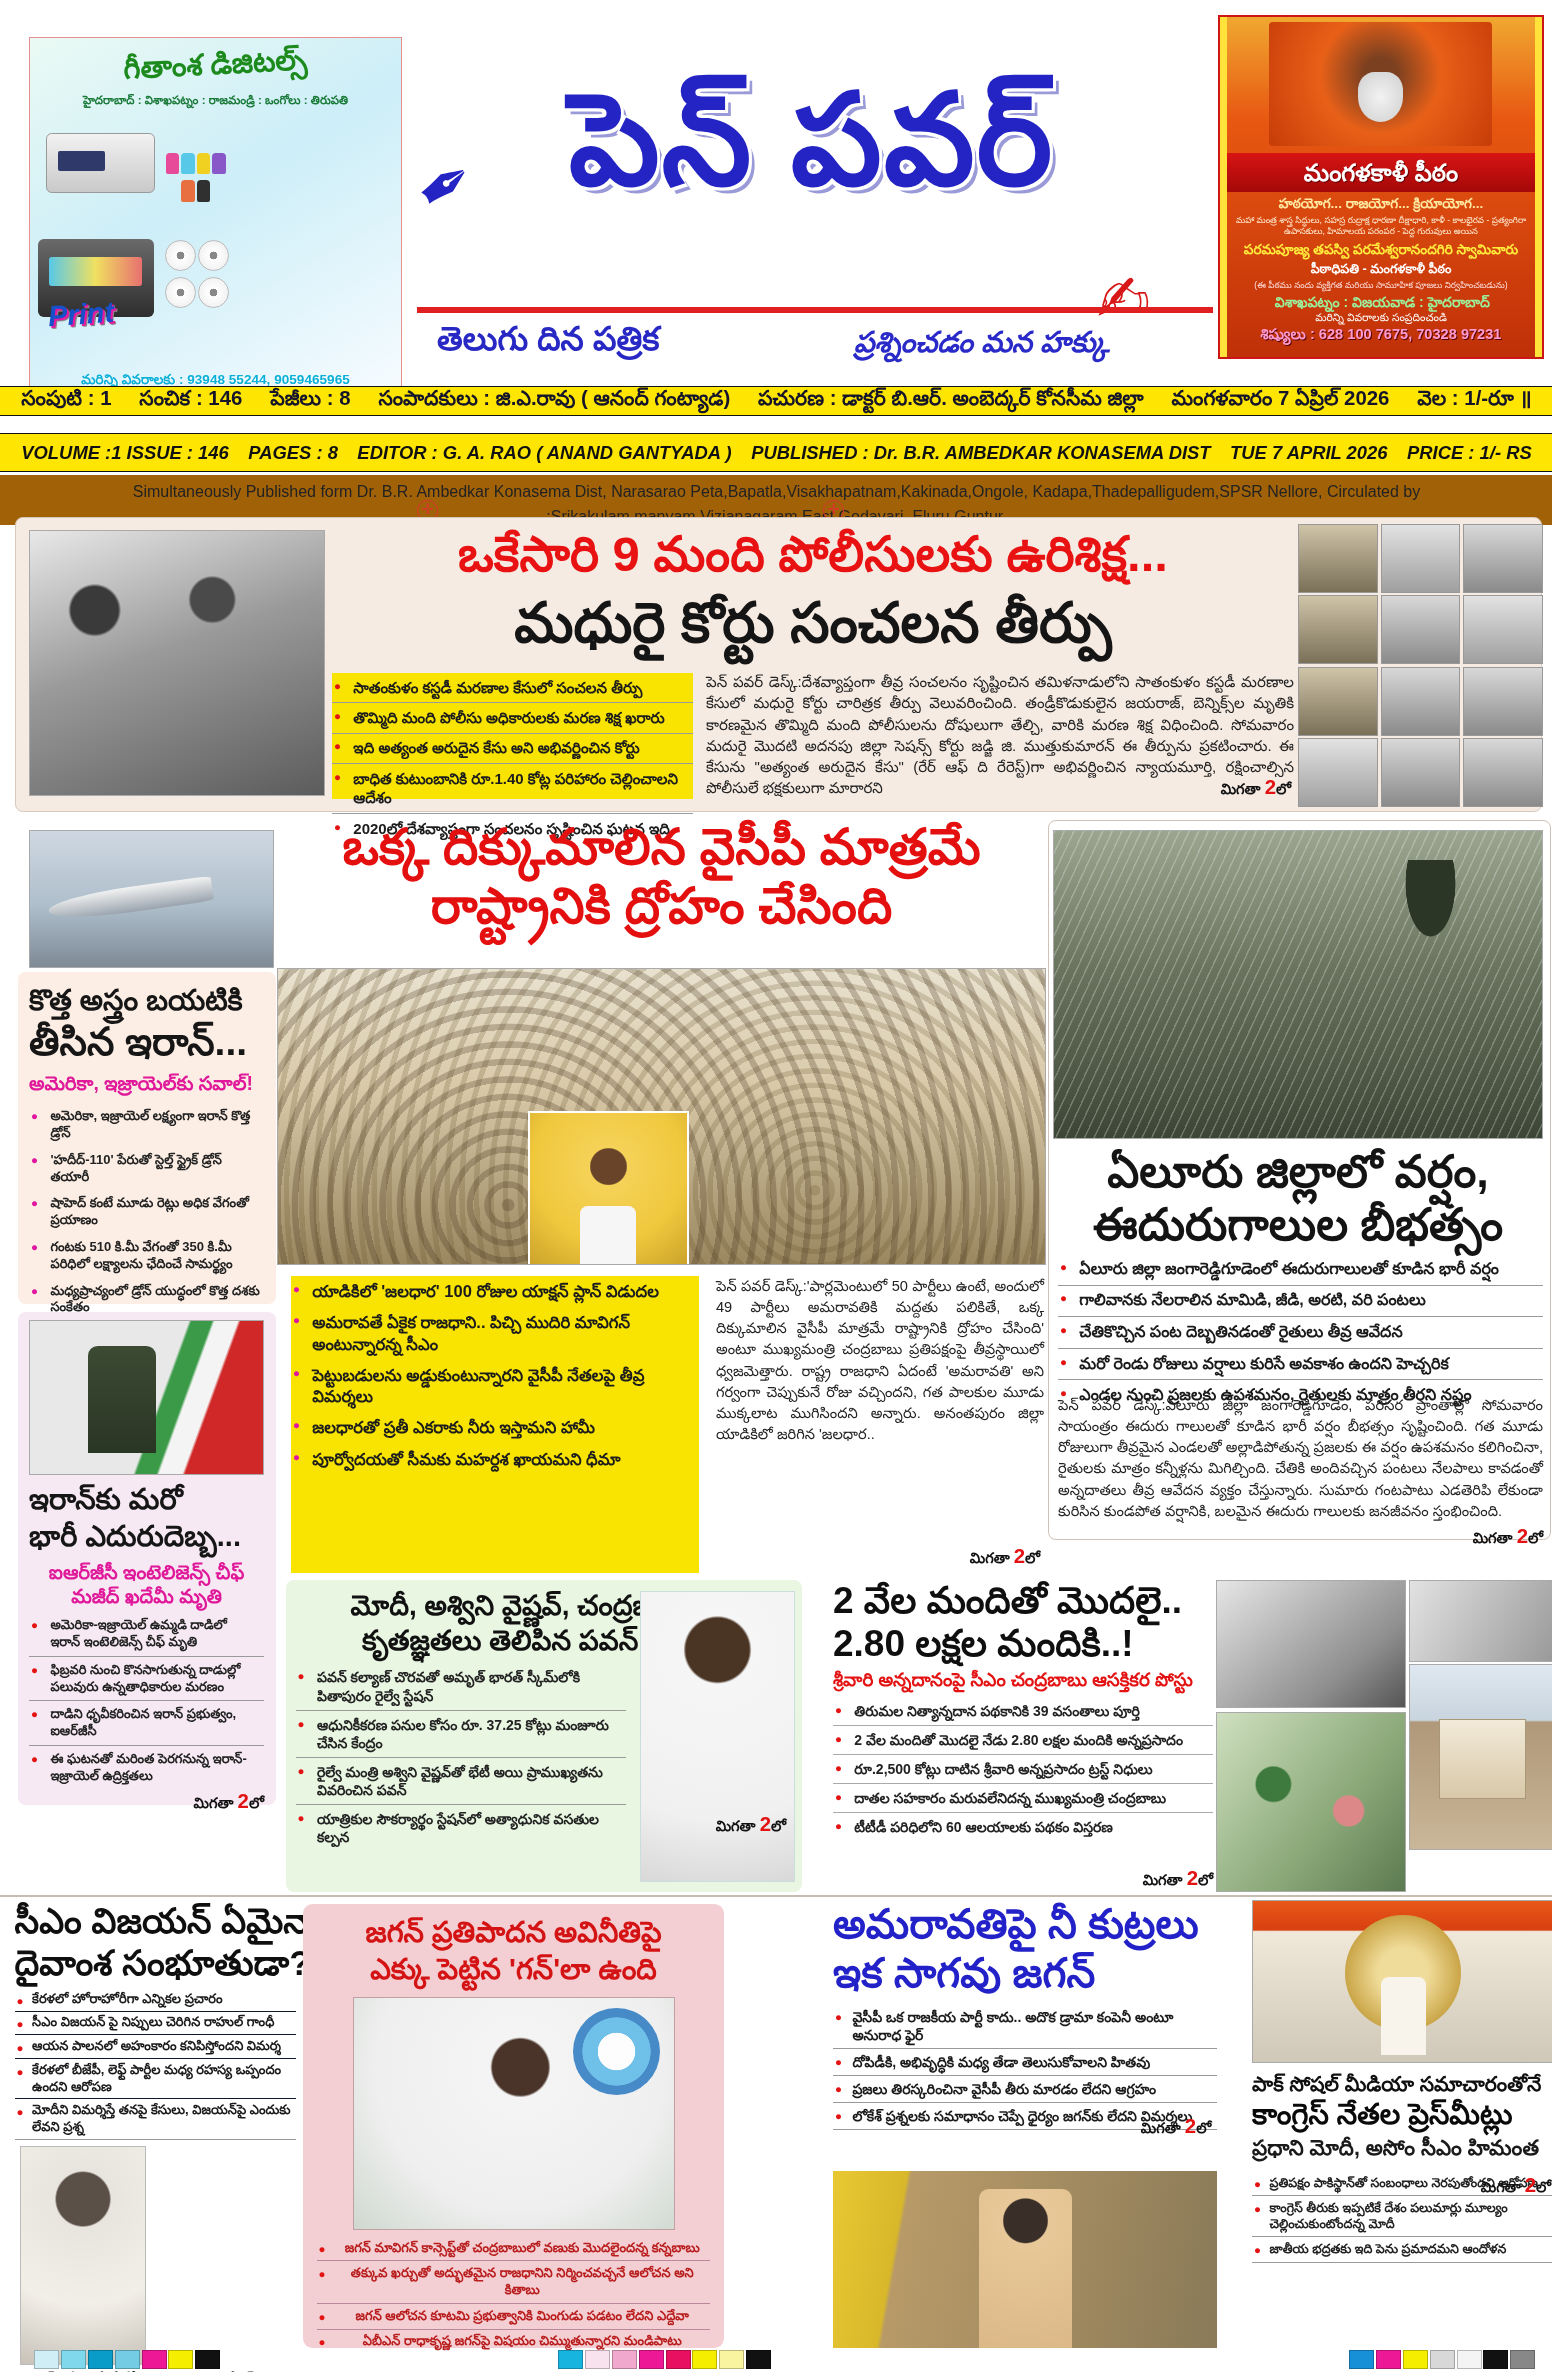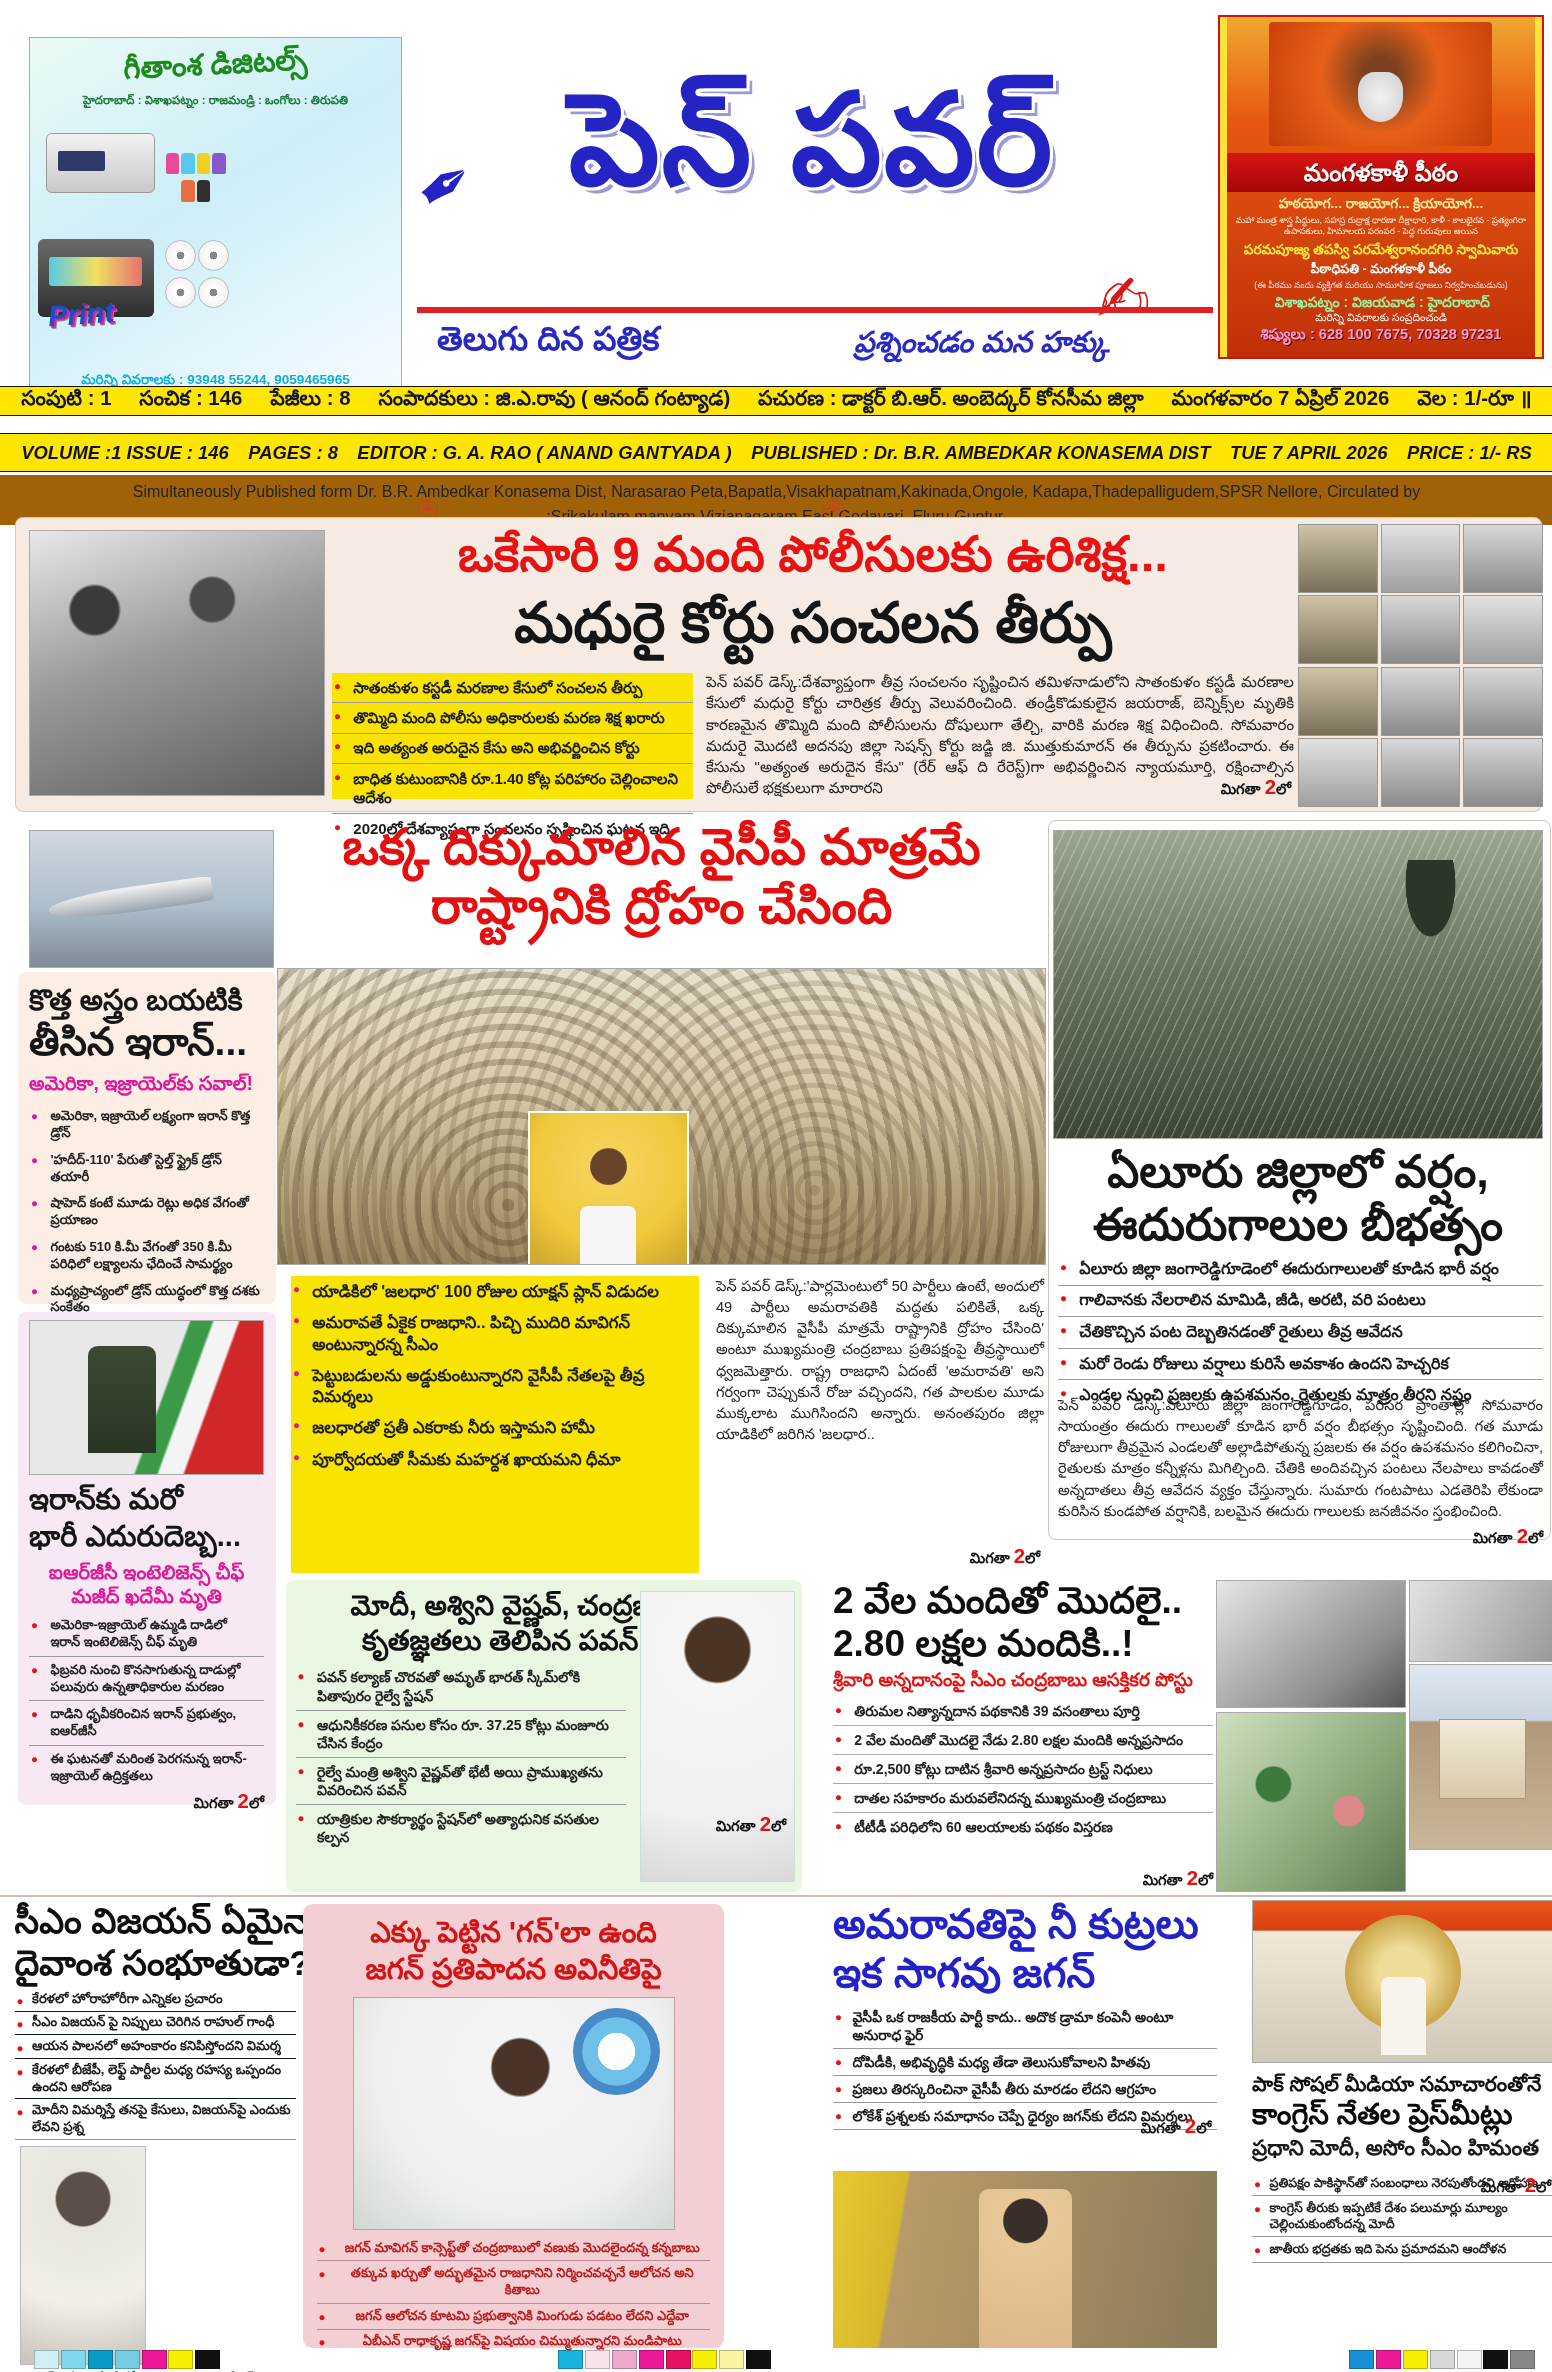--- a/index.html
+++ b/index.html
@@ -416,22 +416,22 @@
     </ul>
     <div class="cols">
       <div class="photo rahul-photo"></div>
     </div>
     <div class="tail tel">రాహుల్.. కేరళలో బీజేపీ, వామపక్షాల (ఎల్డీఎఫ్) మధ్య రహస్య అవగాహన ఉందని సంచలన ఆరోపణలు చేశారు.ప్రధాని నరేంద్ర మోదీని</div>
 
   </div>
 
   <div class="abs jagan">
     <div class="h tel">
+      <div>జగన్ ప్రతిపాదన అవినీతిపై</div>
       <div>ఎక్కు పెట్టిన 'గన్'లా ఉంది</div>
-      <div>జగన్ ప్రతిపాదన అవినీతిపై</div>
     </div>
     <div class="kanna-photo"></div>
     <ul class="blts tel">
       <li>జగన్ మావిగన్ కాన్సెప్ట్‌తో చంద్రబాబులో వణుకు మొదలైందన్న కన్నబాబు</li>
       <li>తక్కువ ఖర్చుతో అద్భుతమైన రాజధానిని నిర్మించవచ్చనే ఆలోచన అని కితాబు</li>
       <li>జగన్ ఆలోచన కూటమి ప్రభుత్వానికి మింగుడు పడటం లేదని ఎద్దేవా</li>
       <li>ఏబీఎన్ రాధాకృష్ణ జగన్‌పై విషయం చిమ్ముతున్నారని మండిపాటు</li>
     </ul>
   </div>
 

